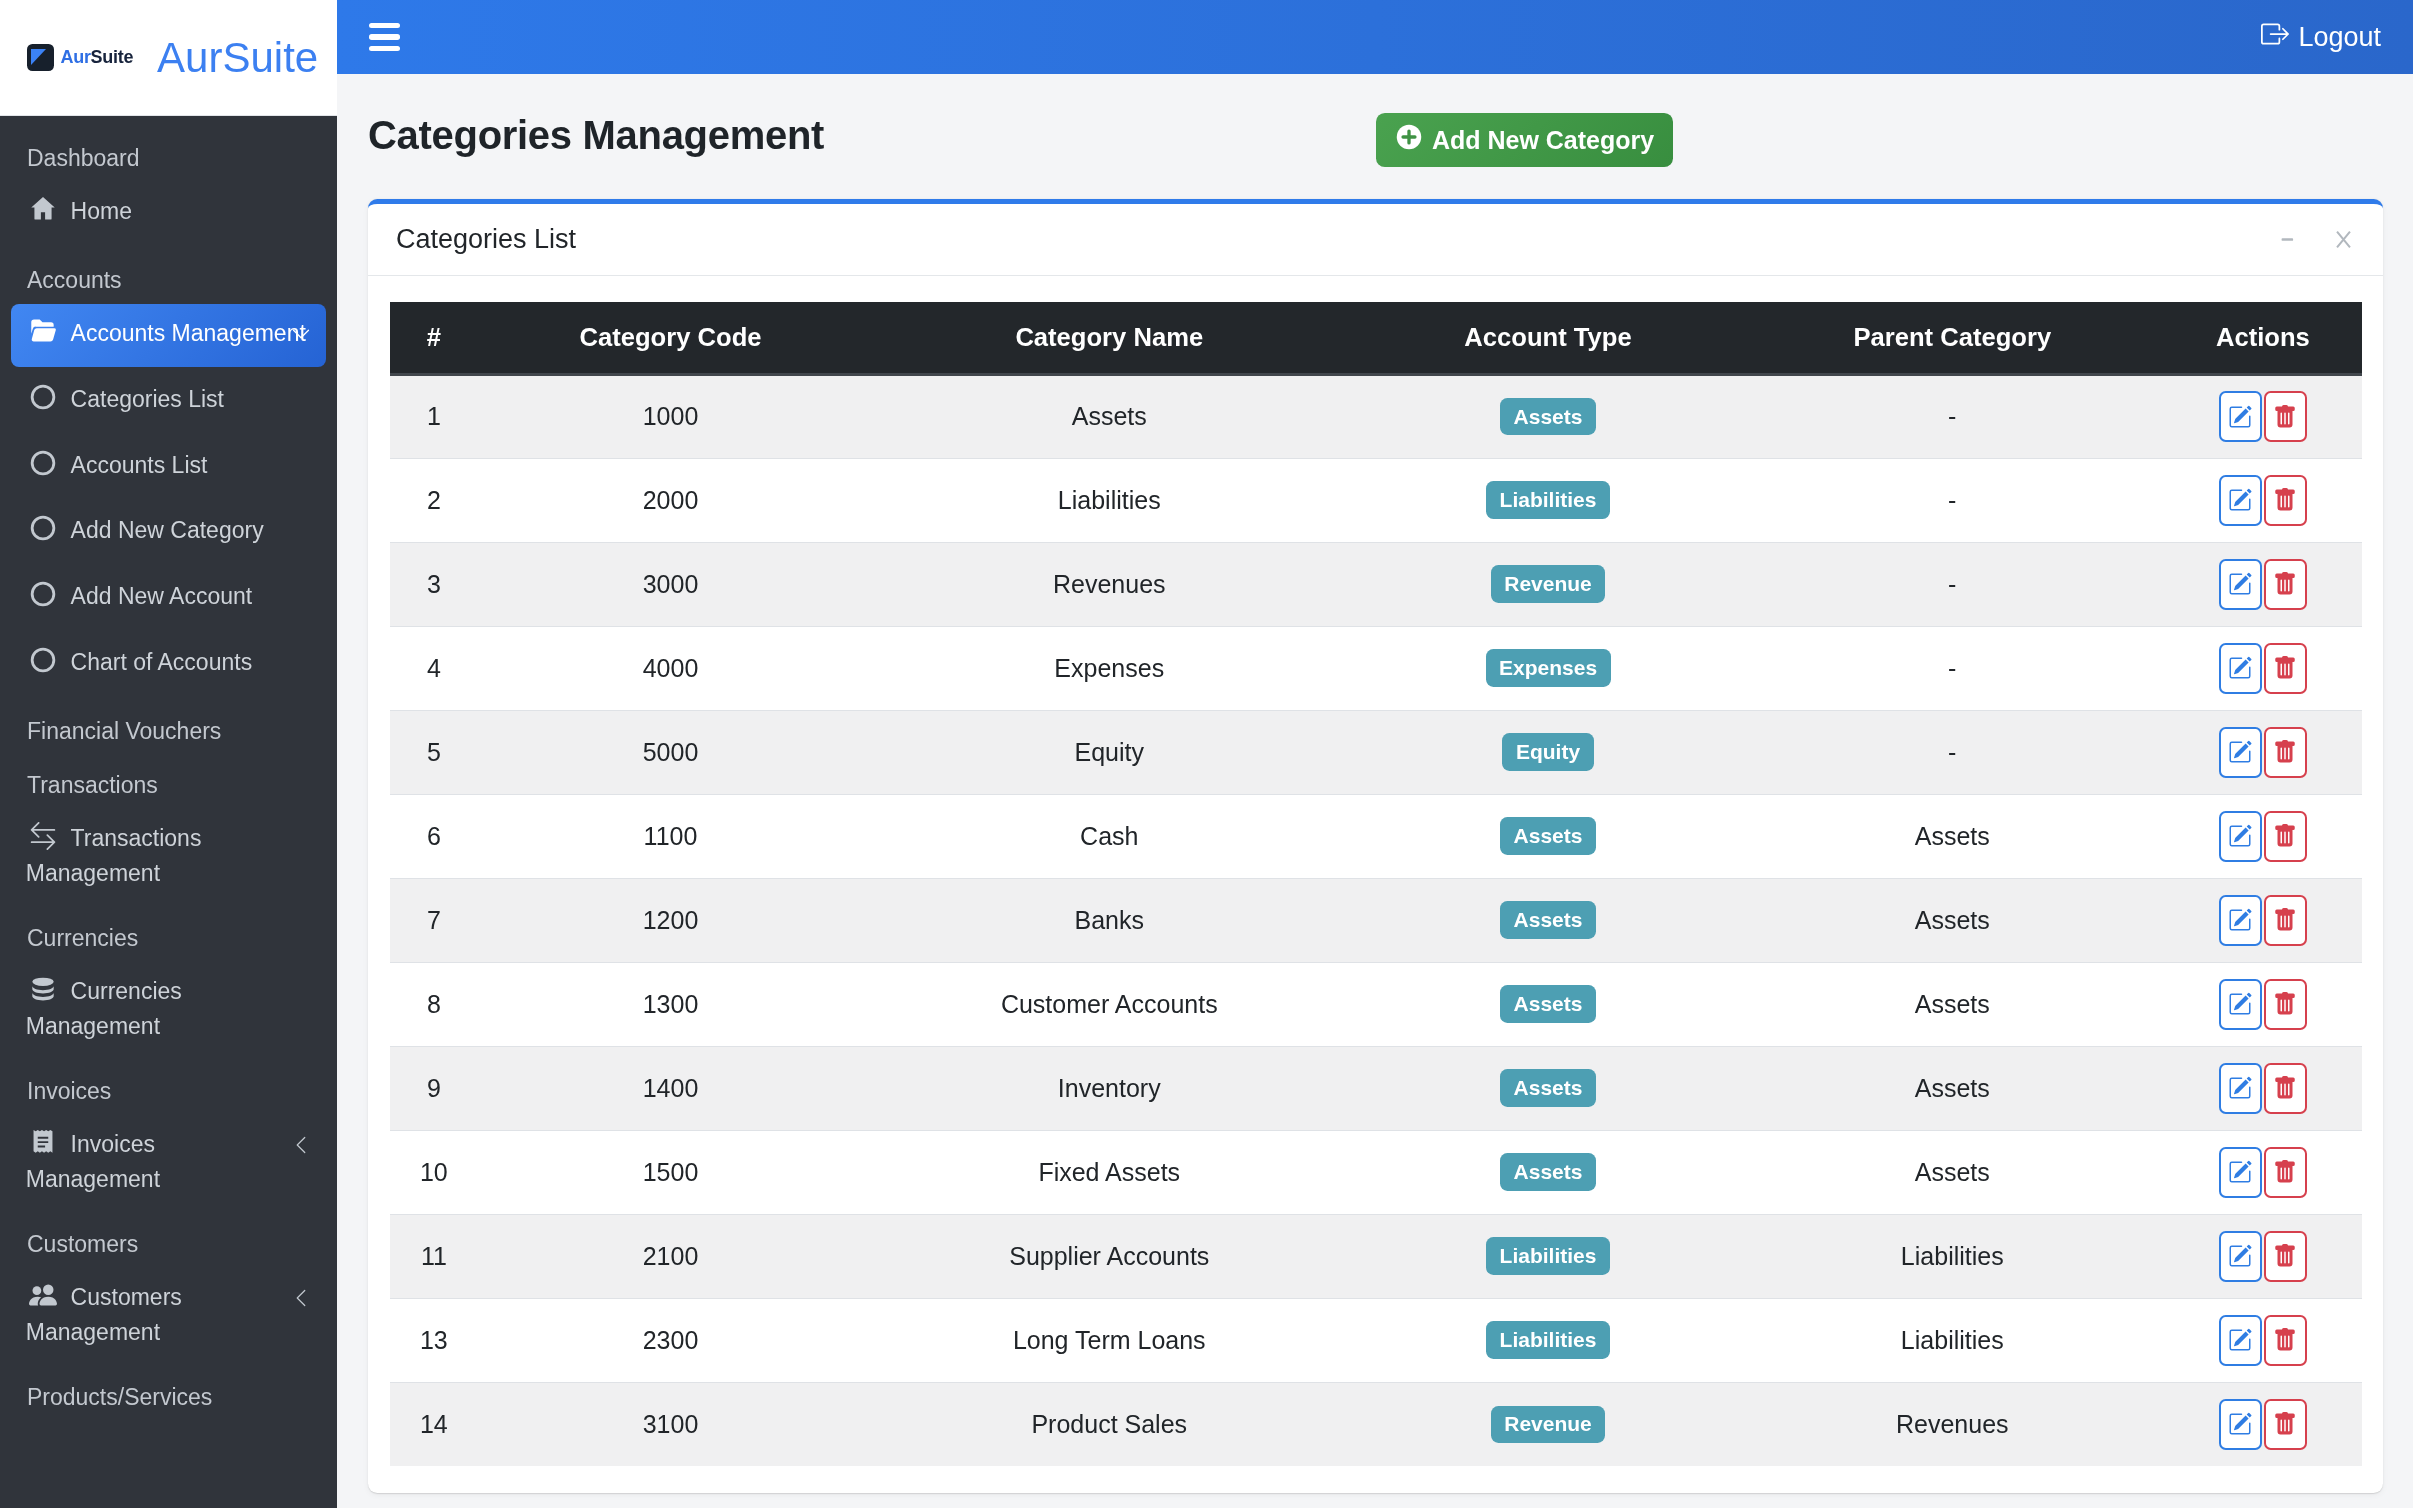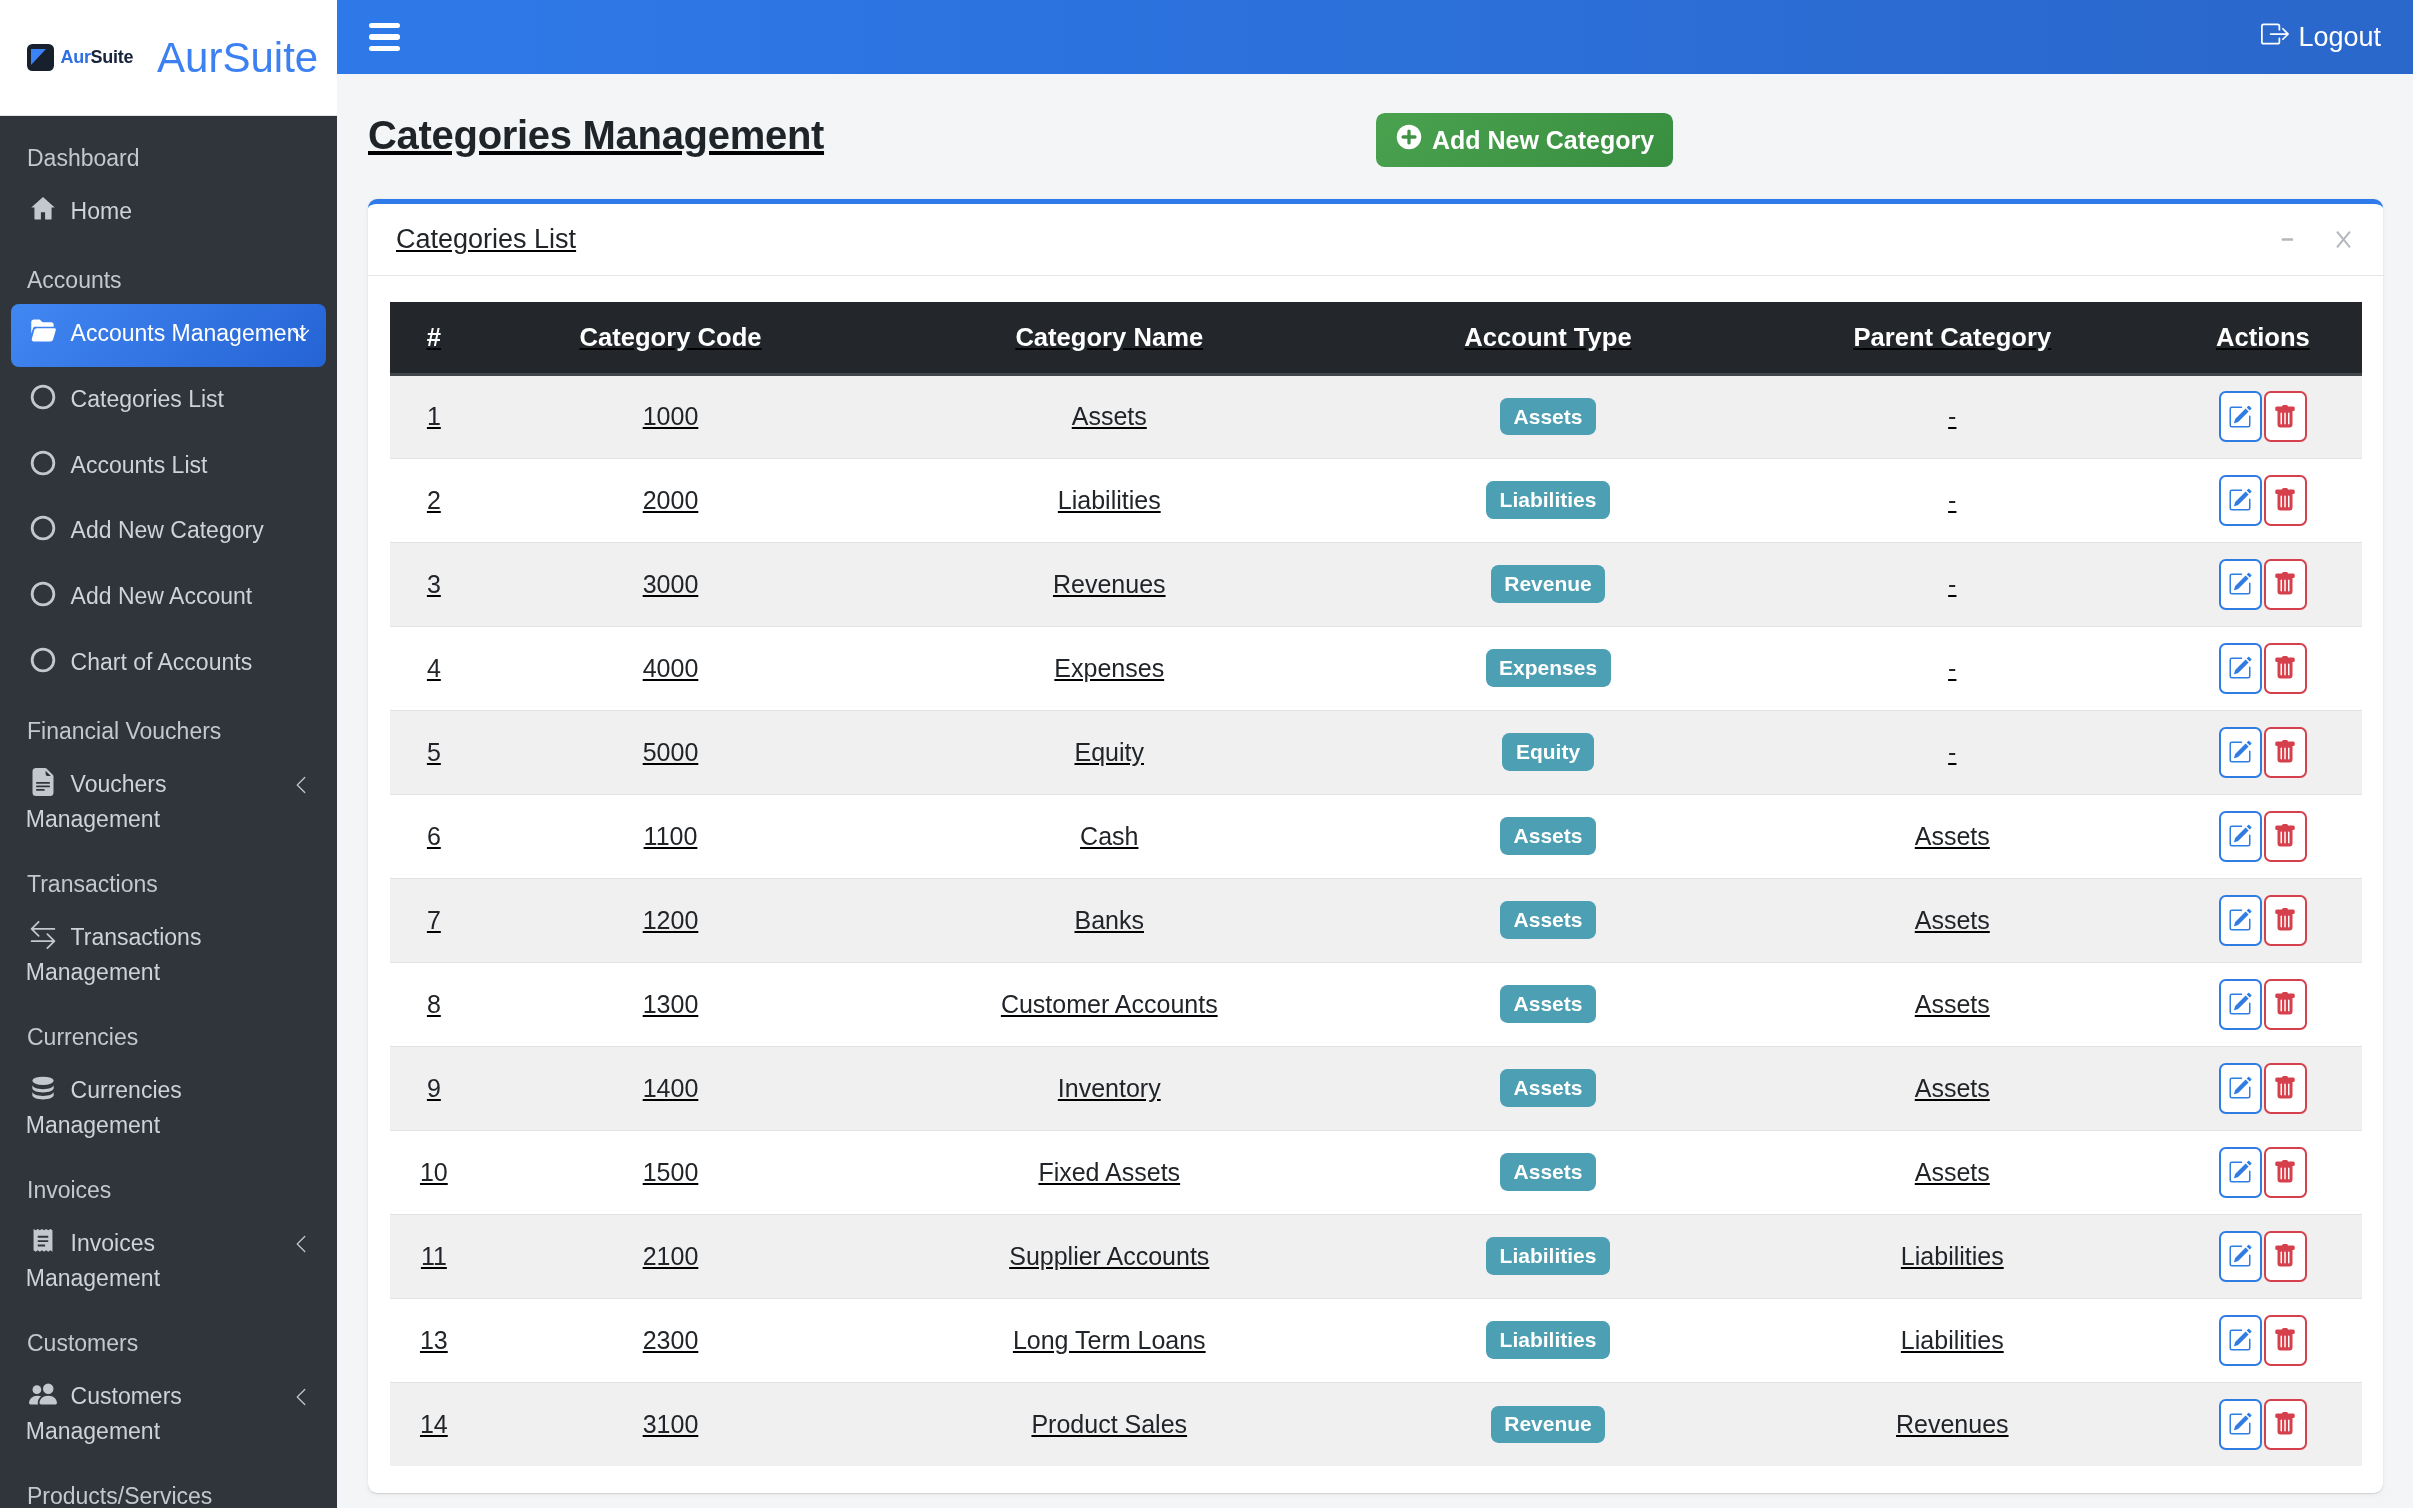--- a/index.html
+++ b/index.html
@@ -45,21 +45,21 @@
 
   
   .navbar{position:absolute;left:337px;top:0;right:0;height:74px;background:linear-gradient(90deg,var(--navbar-grad-start),var(--navbar-grad-end));display:flex;align-items:center;padding:0 32px;z-index:4;}
   .hamburger{width:35px;cursor:pointer;display:flex;flex-direction:column;gap:6px;}
   .hamburger span{display:block;width:31px;height:5.4px;background:#ffffff;border-radius:2.7px;}
   .nav-spacer{flex:1;}
   .logout{display:flex;align-items:center;gap:9.4px;color:#ffffff;font-size:27px;cursor:pointer;text-align:right;}
   .logout svg{width:28px;height:28px;}
 
   
-  .content{position:absolute;left:337px;top:74px;right:0;bottom:0;padding:39px 30px 0 31px;text-decoration:underline;}
+  .content{position:absolute;left:337px;top:74px;right:0;bottom:0;padding:39px 30px 0 31px;}
   .page-header{display:flex;align-items:flex-start;}
   .page-header .col{width:50%;}
   .page-title{font-size:40px;font-weight:bold;color:#1f2429;letter-spacing:-0.3px;}
   .btn-success{display:inline-flex;align-items:center;gap:9.4px;background:linear-gradient(135deg,var(--success-grad-start),var(--success-grad-end));color:#ffffff;font-size:25px;font-weight:bold;border:none;border-radius:8.8px;padding:10px 19px;cursor:pointer;}
   .btn-success svg{width:28px;height:28px;}
 
   .card{margin-top:32px;background:#ffffff;border-radius:9.4px;border-top:5.4px solid var(--accent-blue);box-shadow:0 0.7px 1.3px rgba(0,0,0,.12), 0 2px 6.7px rgba(0,0,0,.05);}
   .card-header{display:flex;align-items:center;padding:20px 28px;border-bottom:1.3px solid #e4e7ea;}
   .card-title{font-size:27px;color:#212529;}
   .card-tools{margin-left:auto;display:flex;align-items:center;gap:31px;color:#b2b8be;}
@@ -114,25 +114,20 @@
         <a class="nav-link"><span class="nav-icon"><svg viewBox="0 0 16 16" fill="currentColor">
               <circle cx="8" cy="8" r="6.2" fill="none" stroke="currentColor" stroke-width="1.6"></circle>
             </svg></span><span>Add New Category</span></a>
         <a class="nav-link"><span class="nav-icon"><svg viewBox="0 0 16 16" fill="currentColor">
               <circle cx="8" cy="8" r="6.2" fill="none" stroke="currentColor" stroke-width="1.6"></circle>
             </svg></span><span>Add New Account</span></a>
         <a class="nav-link"><span class="nav-icon"><svg viewBox="0 0 16 16" fill="currentColor">
               <circle cx="8" cy="8" r="6.2" fill="none" stroke="currentColor" stroke-width="1.6"></circle>
             </svg></span><span>Chart of Accounts</span></a>
         <div class="section-header">Financial Vouchers</div>
-        <a class="nav-link"><span class="chev"><svg viewBox="0 0 16 16" fill="currentColor">
-              <path fill-rule="evenodd" d="M11.354 1.646a.5.5 0 0 1 0 .708L5.707 8l5.647 5.646a.5.5 0 0 1-.708.708l-6-6a.5.5 0 0 1 0-.708l6-6a.5.5 0 0 1 .708 0z"></path>
-            </svg></span><span class="nav-icon"><svg viewBox="0 0 16 16" fill="currentColor">
-              <path d="M9.293 0H4a2 2 0 0 0-2 2v12a2 2 0 0 0 2 2h8a2 2 0 0 0 2-2V4.707A1 1 0 0 0 13.707 4L10 .293A1 1 0 0 0 9.293 0zM9.5 3.5v-2l3 3h-2a1 1 0 0 1-1-1zM4.5 9a.5.5 0 0 1 0-1h7a.5.5 0 0 1 0 1h-7zM4 10.5a.5.5 0 0 1 .5-.5h7a.5.5 0 0 1 0 1h-7a.5.5 0 0 1-.5-.5zm.5 2.5a.5.5 0 0 1 0-1h4a.5.5 0 0 1 0 1h-4z"></path>
-            </svg></span><span>Vouchers Management</span></a>
         <div class="section-header">Transactions</div>
         <a class="nav-link"><span class="nav-icon"><svg viewBox="0 0 16 16" fill="currentColor">
               <path fill-rule="evenodd" d="M1 11.5a.5.5 0 0 0 .5.5h11.793l-3.147 3.146a.5.5 0 0 0 .708.708l4-4a.5.5 0 0 0 0-.708l-4-4a.5.5 0 0 0-.708.708L13.293 11H1.5a.5.5 0 0 0-.5.5zm14-7a.5.5 0 0 1-.5.5H2.707l3.147 3.146a.5.5 0 1 1-.708.708l-4-4a.5.5 0 0 1 0-.708l4-4a.5.5 0 1 1 .708.708L2.707 4H14.5a.5.5 0 0 1 .5.5z"></path>
             </svg></span><span>Transactions<br>Management</span></a>
         <div class="section-header">Currencies</div>
         <a class="nav-link"><span class="nav-icon"><svg viewBox="0 0 16 16" fill="currentColor">
               <ellipse cx="8" cy="3.9" rx="6.1" ry="2.4"></ellipse>
               <path d="M1.9 6.3c0 1.3 2.7 2.4 6.1 2.4s6.1-1.1 6.1-2.4v1.9c0 1.3-2.7 2.4-6.1 2.4S1.9 9.5 1.9 8.2V6.3z"></path>
               <path d="M1.9 10.2c0 1.3 2.7 2.4 6.1 2.4s6.1-1.1 6.1-2.4v1.9c0 1.3-2.7 2.4-6.1 2.4s-6.1-1.1-6.1-2.4v-1.9z"></path>
             </svg></span><span>Currencies<br>Management</span></a>

